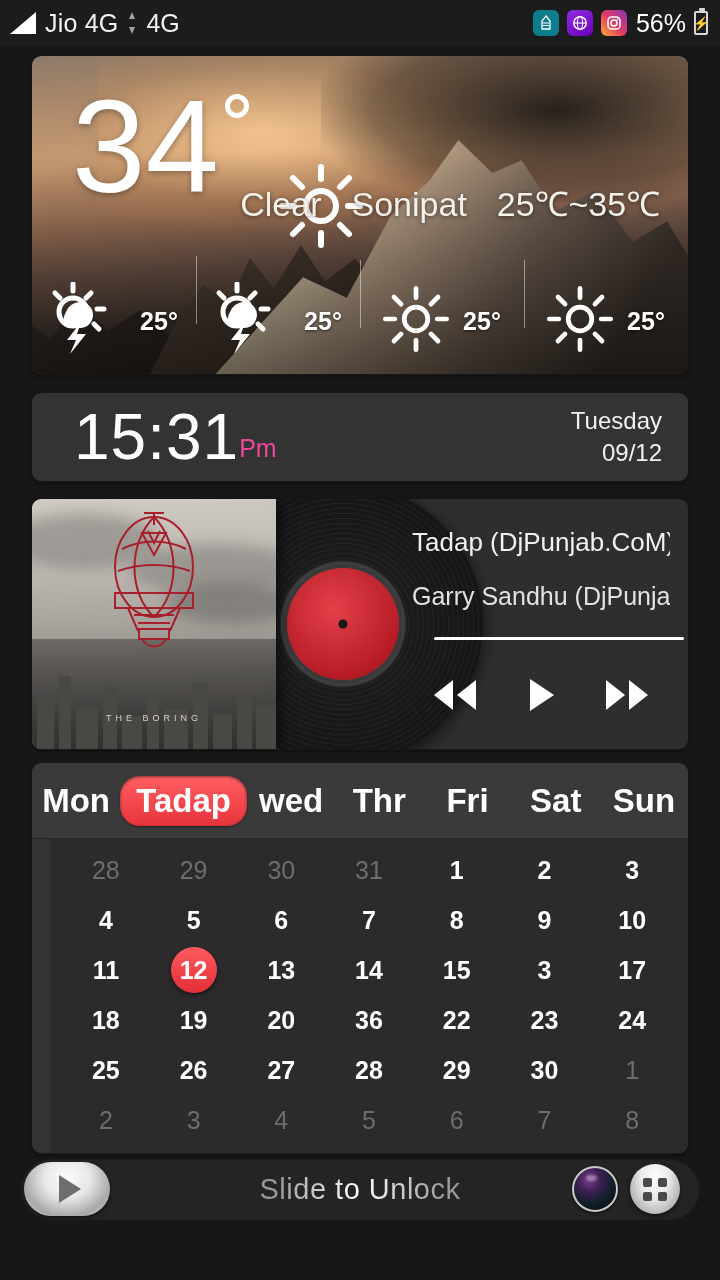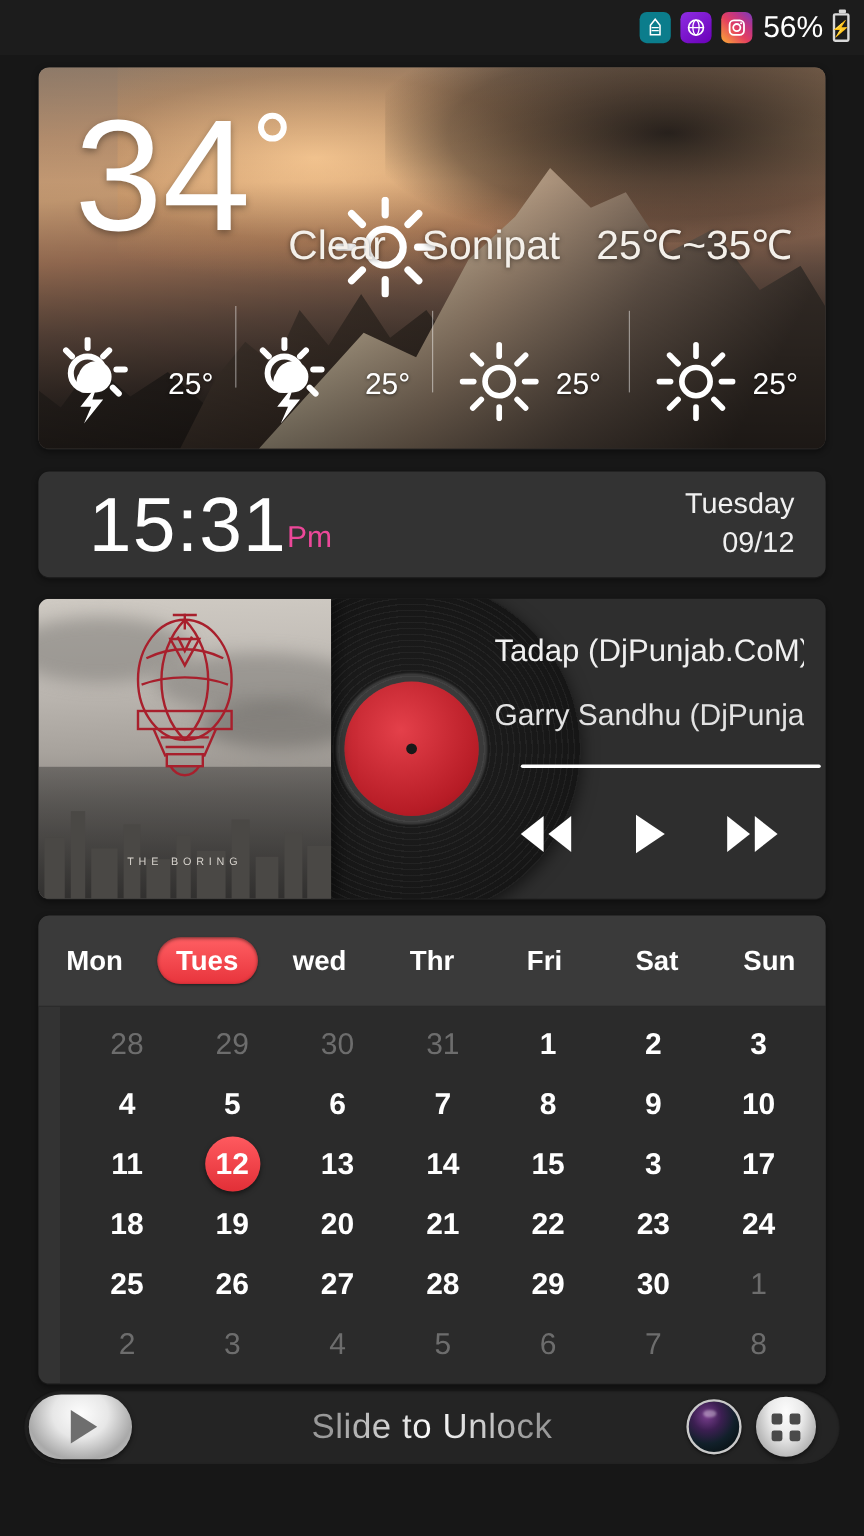--- a/index.html
+++ b/index.html
@@ -62,34 +62,34 @@
     clip-path:polygon(0% 100%, 18% 62%, 27% 70%, 36% 38%, 44% 24%, 50% 8%, 57% 21%, 63% 16%, 70% 36%, 78% 28%, 86% 48%, 93% 40%, 100% 62%, 100% 100%); }
   .peak-mid{ left:18%; width:46%; height:52%;
     background:linear-gradient(120deg,#584a40 0%, #46382f 40%, #2e2621 100%);
     clip-path:polygon(0% 100%, 10% 64%, 18% 46%, 26% 58%, 33% 30%, 41% 48%, 50% 22%, 58% 44%, 68% 30%, 78% 54%, 88% 42%, 100% 68%, 100% 100%); }
   .peak-left{ left:-6%; width:34%; height:36%;
     background:linear-gradient(120deg,#3c332d 0%, #2a231f 100%);
     clip-path:polygon(0% 100%, 14% 52%, 26% 70%, 38% 38%, 52% 62%, 66% 44%, 80% 68%, 100% 50%, 100% 100%); }
   .wx-shade{ position:absolute; inset:0; background:linear-gradient(180deg, rgba(0,0,0,.10) 0%, rgba(0,0,0,0) 30%, rgba(0,0,0,.30) 72%, rgba(0,0,0,.52) 100%); }
 
   .wx-top{ position:absolute; left:0; top:0; width:100%; height:210px; }
-  .bigtemp{ position:absolute; left:30px; top:28px; display:flex; align-items:flex-start; }
+  .bigtemp{ position:absolute; left:40px; top:28px; display:flex; align-items:flex-start; }
   .bigtemp .num{ font-size:132px; line-height:.96; font-weight:300; color:#fff;
     text-shadow:0 2px 6px rgba(0,0,0,.35); font-family:"Liberation Sans", sans-serif; }
   .bigtemp .deg{ width:24px; height:24px; border:5px solid #fff; border-radius:50%;
     margin-top:10px; margin-left:6px; }
   .wx-sunbig{ position:absolute; left:247px; top:108px; }
   .wx-meta{ position:absolute; right:28px; top:124px; display:flex; align-items:baseline; gap:30px;
     text-shadow:0 1px 4px rgba(0,0,0,.5); }
   .wx-meta span{ font-size:34px; color:#f4f0ea; }
   .wx-range{ font-size:27px; color:#fff; white-space:nowrap; }
 
   .forecast{ position:absolute; left:0; bottom:14px; width:100%;
     display:flex; align-items:center; }
-  .fc{ flex:1; display:flex; align-items:center; justify-content:center; gap:14px; position:relative; }
+  .fc{ flex:1; display:flex; align-items:center; justify-content:center; gap:14px; position:relative;font-weight:bold; }
   .fc + .fc:before{ content:""; position:absolute; left:0; top:-26px; width:1px; height:68px;
     background:rgba(255,255,255,.45); }
   .fc .t{ font-size:25px; color:#fff; text-shadow:0 1px 3px rgba(0,0,0,.6); }
 
   
   .clock{ top:393px; height:88px; }
   .clk-time{ position:absolute; left:42px; top:50%; transform:translateY(-50%);
     display:flex; align-items:flex-end; }
   .clk-time .hm{ font-size:64px; font-weight:300; line-height:1; color:#fff; letter-spacing:1px; }
   .clk-time .ampm{ font-size:25px; color:#ec4899; padding-bottom:6px; }
@@ -123,21 +123,21 @@
   .m-title{ font-size:26px; color:#f0f0f0; white-space:nowrap; overflow:hidden; }
   .m-artist{ font-size:25px; color:#e2e2e2; margin-top:24px; white-space:nowrap; overflow:hidden; text-overflow:clip; }
   .m-bar{ position:absolute; left:402px; width:250px; top:138px; height:3px; background:#fff; border-radius:2px; }
   .m-ctrls{ position:absolute; left:380px; right:18px; top:176px; display:flex; align-items:center; justify-content:space-around; }
   .m-btn{ width:56px; height:44px; display:flex; align-items:center; justify-content:center; cursor:pointer; }
 
   
   .calendar{ top:763px; height:390px; overflow:hidden; }
   .cal-head{ height:76px; display:flex; align-items:center; background:#3a3a3a;
     border-radius:9px 9px 0 0; border-bottom:1px solid #262626; }
-  .cal-head .d{ flex:1; text-align:center; font-size:23px; font-weight:bold; color:#fff; }
+  .cal-head .d{ flex:1; text-align:center; font-size:33px; font-weight:bold; color:#fff; }
   .cal-head .d.active span{ display:inline-block; background:linear-gradient(180deg,#ff5f63,#e8343c);
     color:#fff; padding:6px 16px; border-radius:20px; box-shadow:0 1px 3px rgba(0,0,0,.5) inset, 0 1px 2px rgba(0,0,0,.4); }
   .cal-grid{ background:#2b2b2b; padding:6px 12px 8px;margin-left:18px; }
   .cal-row{ display:flex; height:50px; align-items:center; }
   .cal-cell{ flex:1; text-align:center; font-size:25px; font-weight:bold; color:#fff; position:relative; }
   .cal-cell.dim{ color:#6d6d6d; font-weight:normal; }
   .cal-cell.today span{ display:inline-flex; align-items:center; justify-content:center;
     width:46px; height:46px; border-radius:50%;
     background:linear-gradient(180deg,#ff5a5f,#e22f37); box-shadow:0 2px 4px rgba(0,0,0,.5); }
 
@@ -162,20 +162,31 @@
   .drawer{ position:absolute; right:20px; top:6px; width:50px; height:50px; border-radius:50%;
     background:radial-gradient(ellipse at 50% 26%, #fdfdfd 0%, #e9e9e9 40%, #b0b0b0 78%, #d6d6d6 100%);
     box-shadow:0 2px 4px rgba(0,0,0,.55); display:grid; grid-template-columns:1fr 1fr; gap:5px;
     place-content:center; padding:13px; cursor:pointer; }
   .drawer i{ width:9px; height:9px; border-radius:2px; background:#4a4a4a; display:block; }
 </style>
 </head>
 <body>
 
 <div class="statusbar">
+  <div class="sb-left">
+    <span class="sig">
+        <i></i>
+      </span>
+    <span class="carrier">Jio 4G</span>
+    <span class="dataarrow">
+        <span class="up"></span>
+        <span class="dn"></span>
+      </span>
+    <span class="net">4G</span>
+  </div>
   <div class="sb-right">
     <span class="appicon ic-jio">
       <svg width="14" height="16" viewBox="0 0 14 16">
         <path d="M7 1 L11 6 L11 14 L3 14 L3 6 Z" fill="none" stroke="#fff" stroke-width="1.3"></path>
         <path d="M4 8 H10 M4 10.5 H10" stroke="#fff" stroke-width="1.1"></path>
       </svg>
     </span>
     <span class="appicon ic-hot">
       <svg width="16" height="16" viewBox="0 0 16 16">
         <circle cx="8" cy="8" r="6.2" fill="none" stroke="#fff" stroke-width="1.4"></circle>
@@ -397,21 +408,21 @@
           <path d="M28 3 L28 33 L47 18 Z" fill="#fff"></path>
         </svg>
       </span>
     </span>
   </div>
 </div>
 
 <div class="card calendar">
   <div class="cal-head">
     <div class="d"><span>Mon</span></div>
-    <div class="d active"><span>Tues</span></div>
+    <div class="d active"><span>Tadap</span></div>
     <div class="d"><span>wed</span></div>
     <div class="d"><span>Thr</span></div>
     <div class="d"><span>Fri</span></div>
     <div class="d"><span>Sat</span></div>
     <div class="d"><span>Sun</span></div>
   </div>
   <div class="cal-grid" id="cal-grid">
       <div class="cal-row">
         <div class="cal-cell dim"><span>28</span></div>
         <div class="cal-cell dim"><span>29</span></div>
@@ -436,21 +447,21 @@
         <div class="cal-cell"><span>13</span></div>
         <div class="cal-cell"><span>14</span></div>
         <div class="cal-cell"><span>15</span></div>
         <div class="cal-cell"><span>3</span></div>
         <div class="cal-cell"><span>17</span></div>
       </div>
       <div class="cal-row">
         <div class="cal-cell"><span>18</span></div>
         <div class="cal-cell"><span>19</span></div>
         <div class="cal-cell"><span>20</span></div>
-        <div class="cal-cell"><span>21</span></div>
+        <div class="cal-cell"><span>36</span></div>
         <div class="cal-cell"><span>22</span></div>
         <div class="cal-cell"><span>23</span></div>
         <div class="cal-cell"><span>24</span></div>
       </div>
       <div class="cal-row">
         <div class="cal-cell"><span>25</span></div>
         <div class="cal-cell"><span>26</span></div>
         <div class="cal-cell"><span>27</span></div>
         <div class="cal-cell"><span>28</span></div>
         <div class="cal-cell"><span>29</span></div>

